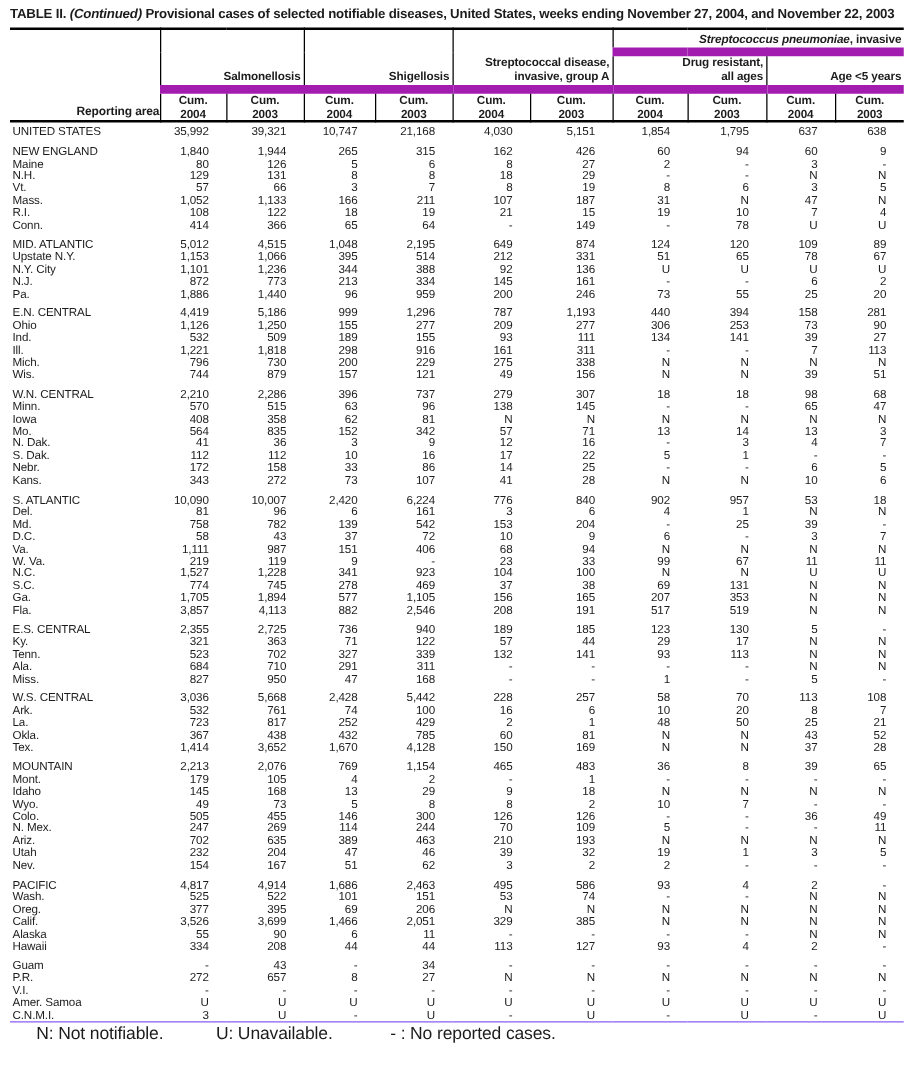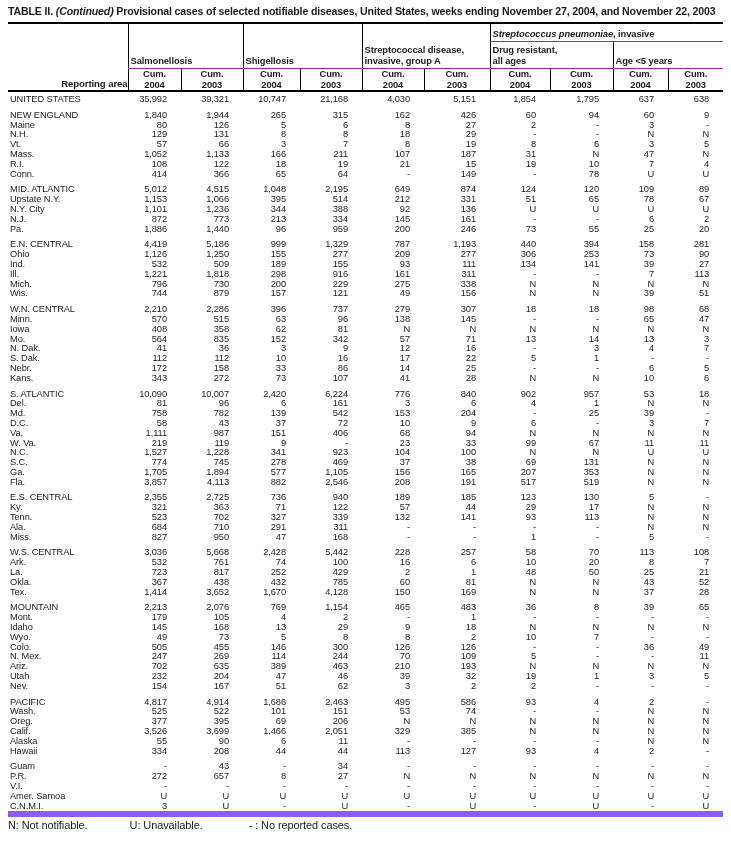--- a/index.html
+++ b/index.html
@@ -14,41 +14,41 @@
   .page { padding: 5px 8px 0 8px; }
 
   
   .title { font-weight: bold; font-size: 10.6px; line-height: 12.5px; letter-spacing: -0.15px; white-space: nowrap; }
   .title .ital { font-style: italic; }
   .title-line2 { font-weight: bold; font-size: 10.6px; line-height: 12.5px; letter-spacing: -0.15px; }
 
   
   table { border-collapse: collapse; table-layout: fixed; width: 715px; margin-top: 4px; border-top: 2px solid #000; }
   thead { border-bottom: 2px solid #000; }
-  tbody { border-bottom: 6px solid #8b5cf6; }
+  tbody { border-bottom: 1px solid #8b5cf6; }
   th { font-weight: bold; font-size: 9.4px; line-height: 10.5px; padding: 0 2px; letter-spacing: -0.1px; }
   .pre { white-space: pre-line; }
-  .grp { text-align: left; vertical-align: bottom; border-bottom: 1px solid #a21caf; padding-bottom: 2px; }
+  .grp { text-align: right; vertical-align: bottom; border-bottom: 7px solid #a21caf; padding-bottom: 2px; }
   .bl { border-left: 1px solid #000; }
   .area-h { text-align: right; vertical-align: bottom; padding: 16px 0 1px 2px; font-size: 9.6px; }
   .cum { text-align: center; vertical-align: middle; }
   .spn-h { font-weight: bold; }
   .spn-h .ital { font-style: italic; }
   tr.h1 { height: 19px; }
   tr.h2 { height: 27px; }
   tr.h3 { height: 20px; }
 
   td { font-size: 9.3px; line-height: 9.8px; padding: 0; letter-spacing: -0.1px; white-space: nowrap; }
   td.area { text-align: left; padding-left: 2px; }
   td.num { text-align: right; padding-right: 14px; font-variant-numeric: tabular-nums; }
   tr.spacer td { height: 6px; line-height: 6px; }
   tr.first-row td { padding-top: 3px; }
 
   
-  .footnotes { margin-top: 3px; font-size: 11px; line-height: 11px; letter-spacing: -0.1px; }
+  .footnotes { margin-top: 3px; font-size: 14px; line-height: 11px; letter-spacing: -0.1px; margin-left: 21px; }
   .legend { display: flex; }
   .legend span:nth-child(2) { margin-left: 42px; }
   .legend span:nth-child(3) { margin-left: 46px; }
 </style>
 </head>
 <body>
 
 <div class="page">
 
   <div class="title"><span>TABLE II.</span> <span class="ital">(Continued)</span> <span>Provisional cases of selected notifiable diseases, United States, weeks ending November 27, 2004, and November 22, 2003</span></div>
@@ -281,21 +281,21 @@
           <td class="num">20</td>
         </tr>
         <tr class="spacer">
           <td colspan="11"></td>
         </tr>
         <tr>
           <td class="area">E.N. CENTRAL</td>
           <td class="num">4,419</td>
           <td class="num">5,186</td>
           <td class="num">999</td>
-          <td class="num">1,329</td>
+          <td class="num">1,296</td>
           <td class="num">787</td>
           <td class="num">1,193</td>
           <td class="num">440</td>
           <td class="num">394</td>
           <td class="num">158</td>
           <td class="num">281</td>
         </tr>
         <tr>
           <td class="area">Ohio</td>
           <td class="num">1,126</td>

